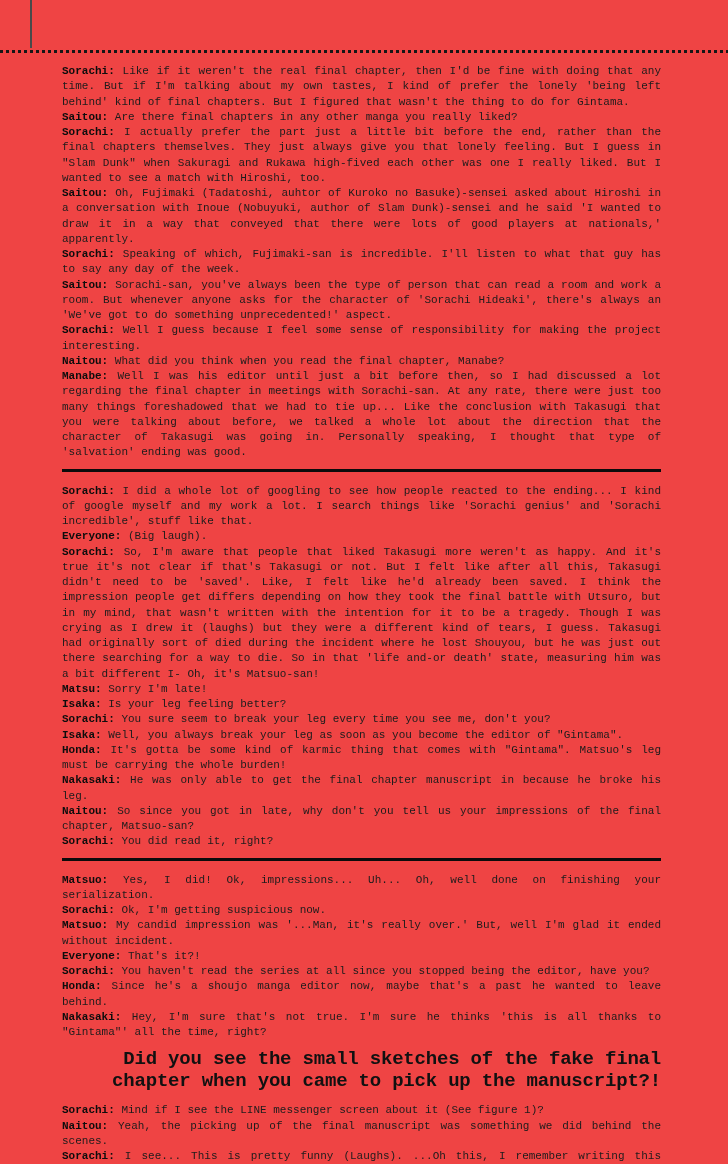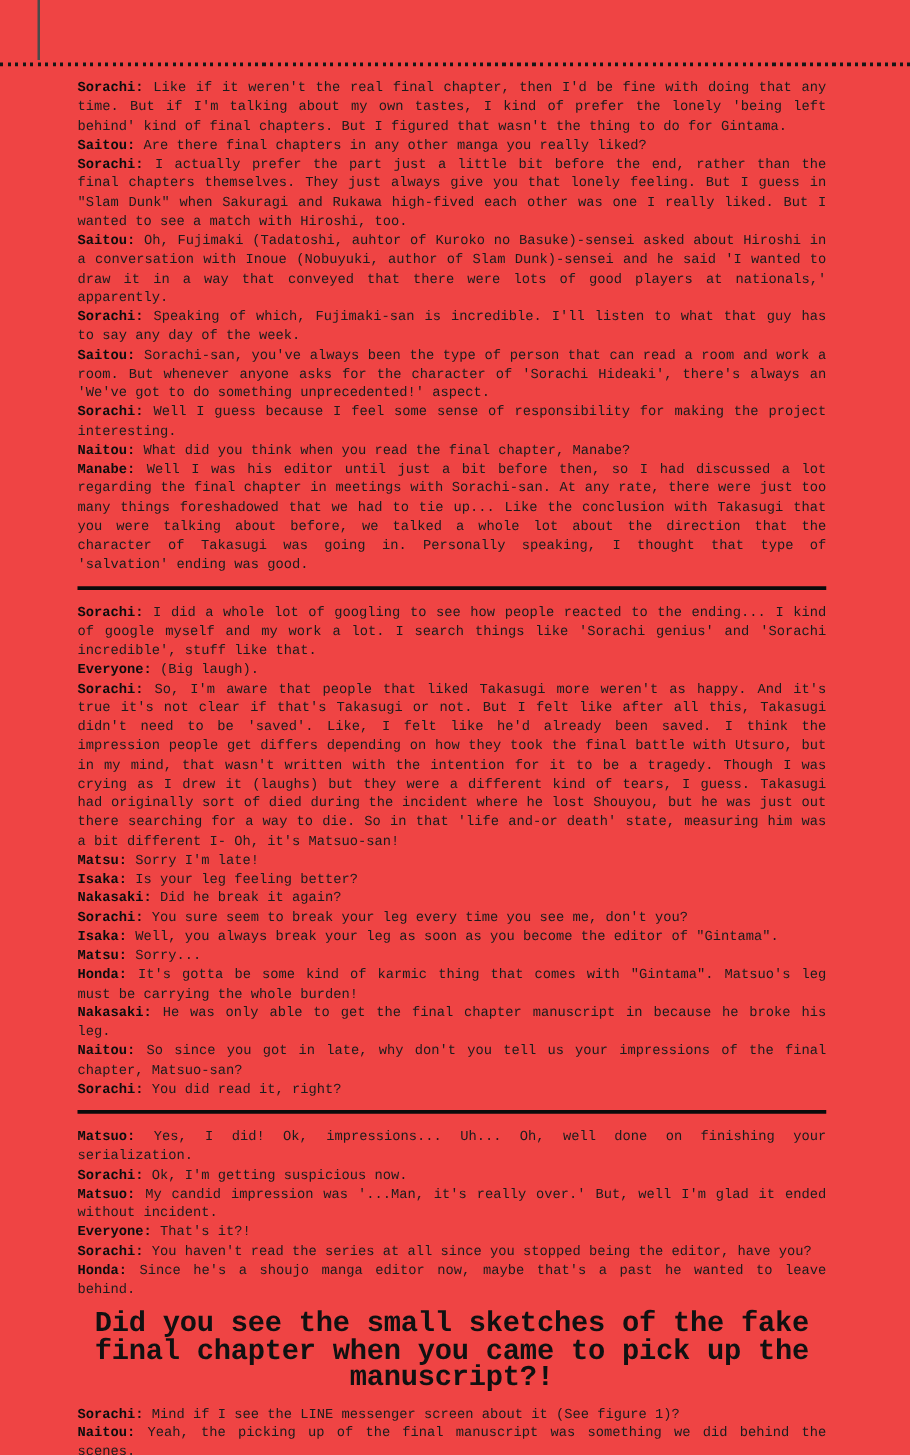--- a/index.html
+++ b/index.html
@@ -48,24 +48,24 @@
   .dialogue p.line b {
     font-weight: bold;
     color: #0d0d0d;
   }
   .divider {
     border: 0;
     border-top: 3.5px solid #0b0b0b;
     margin: 8px 0 12px 0;
   }
   .headline {
-    font-size: 23px;
+    font-size: 19px;
     font-weight: bold;
     line-height: 21.5px;
-    text-align: center;
+    text-align: right;
     color: #111111;
     margin: 9px 0 11px 0;
     letter-spacing: -0.2px;
   }
 </style>
 </head>
 <body>
 
 <div class="page">
   <div class="top-left-tick"></div>
@@ -82,37 +82,36 @@
         <p class="line"><b>Naitou:</b> What did you think when you read the final chapter, Manabe?</p>
         <p class="line"><b>Manabe:</b> Well I was his editor until just a bit before then, so I had discussed a lot regarding the final chapter in meetings with Sorachi-san. At any rate, there were just too many things foreshadowed that we had to tie up... Like the conclusion with Takasugi that you were talking about before, we talked a whole lot about the direction that the character of Takasugi was going in. Personally speaking, I thought that type of 'salvation' ending was good.</p>
       </section>
       <hr class="divider">
       <section class="dialogue">
         <p class="line"><b>Sorachi:</b> I did a whole lot of googling to see how people reacted to the ending... I kind of google myself and my work a lot. I search things like 'Sorachi genius' and 'Sorachi incredible', stuff like that.</p>
         <p class="line"><b>Everyone:</b> (Big laugh).</p>
         <p class="line"><b>Sorachi:</b> So, I'm aware that people that liked Takasugi more weren't as happy. And it's true it's not clear if that's Takasugi or not. But I felt like after all this, Takasugi didn't need to be 'saved'. Like, I felt like he'd already been saved. I think the impression people get differs depending on how they took the final battle with Utsuro, but in my mind, that wasn't written with the intention for it to be a tragedy. Though I was crying as I drew it (laughs) but they were a different kind of tears, I guess. Takasugi had originally sort of died during the incident where he lost Shouyou, but he was just out there searching for a way to die. So in that 'life and-or death' state, measuring him was a bit different I- Oh, it's Matsuo-san!</p>
         <p class="line"><b>Matsu:</b> Sorry I'm late!</p>
         <p class="line"><b>Isaka:</b> Is your leg feeling better?</p>
-        <p class="line"><b>Nakasaki:</b> Did he break it again?</p>
         <p class="line"><b>Sorachi:</b> You sure seem to break your leg every time you see me, don't you?</p>
         <p class="line"><b>Isaka:</b> Well, you always break your leg as soon as you become the editor of "Gintama".</p>
-        <p class="line"><b>Matsu:</b> Sorry...</p>
         <p class="line"><b>Honda:</b> It's gotta be some kind of karmic thing that comes with "Gintama". Matsuo's leg must be carrying the whole burden!</p>
         <p class="line"><b>Nakasaki:</b> He was only able to get the final chapter manuscript in because he broke his leg.</p>
         <p class="line"><b>Naitou:</b> So since you got in late, why don't you tell us your impressions of the final chapter, Matsuo-san?</p>
         <p class="line"><b>Sorachi:</b> You did read it, right?</p>
       </section>
       <hr class="divider">
       <section class="dialogue">
         <p class="line"><b>Matsuo:</b> Yes, I did! Ok, impressions... Uh... Oh, well done on finishing your serialization.</p>
         <p class="line"><b>Sorachi:</b> Ok, I'm getting suspicious now.</p>
         <p class="line"><b>Matsuo:</b> My candid impression was '...Man, it's really over.' But, well I'm glad it ended without incident.</p>
         <p class="line"><b>Everyone:</b> That's it?!</p>
         <p class="line"><b>Sorachi:</b> You haven't read the series at all since you stopped being the editor, have you?</p>
         <p class="line"><b>Honda:</b> Since he's a shoujo manga editor now, maybe that's a past he wanted to leave behind.</p>
+        <p class="line"><b>Nakasaki:</b> Hey, I'm sure that's not true. I'm sure he thinks 'this is all thanks to "Gintama"' all the time, right?</p>
       </section>
       <div class="headline">Did you see the small sketches of the fake final chapter when you came to pick up the manuscript?!</div>
       <section class="dialogue">
         <p class="line"><b>Sorachi:</b> Mind if I see the LINE messenger screen about it (See figure 1)?</p>
         <p class="line"><b>Naitou:</b> Yeah, the picking up of the final manuscript was something we did behind the scenes.</p>
         <p class="line"><b>Sorachi:</b> I see... This is pretty funny (Laughs). ...Oh this, I remember writing this email. Can you put this in?</p>
         <p class="line"><b>Saitou:</b> Can we just show something like that to the person it's about?</p>
       </section>
     </main>
 </div>

